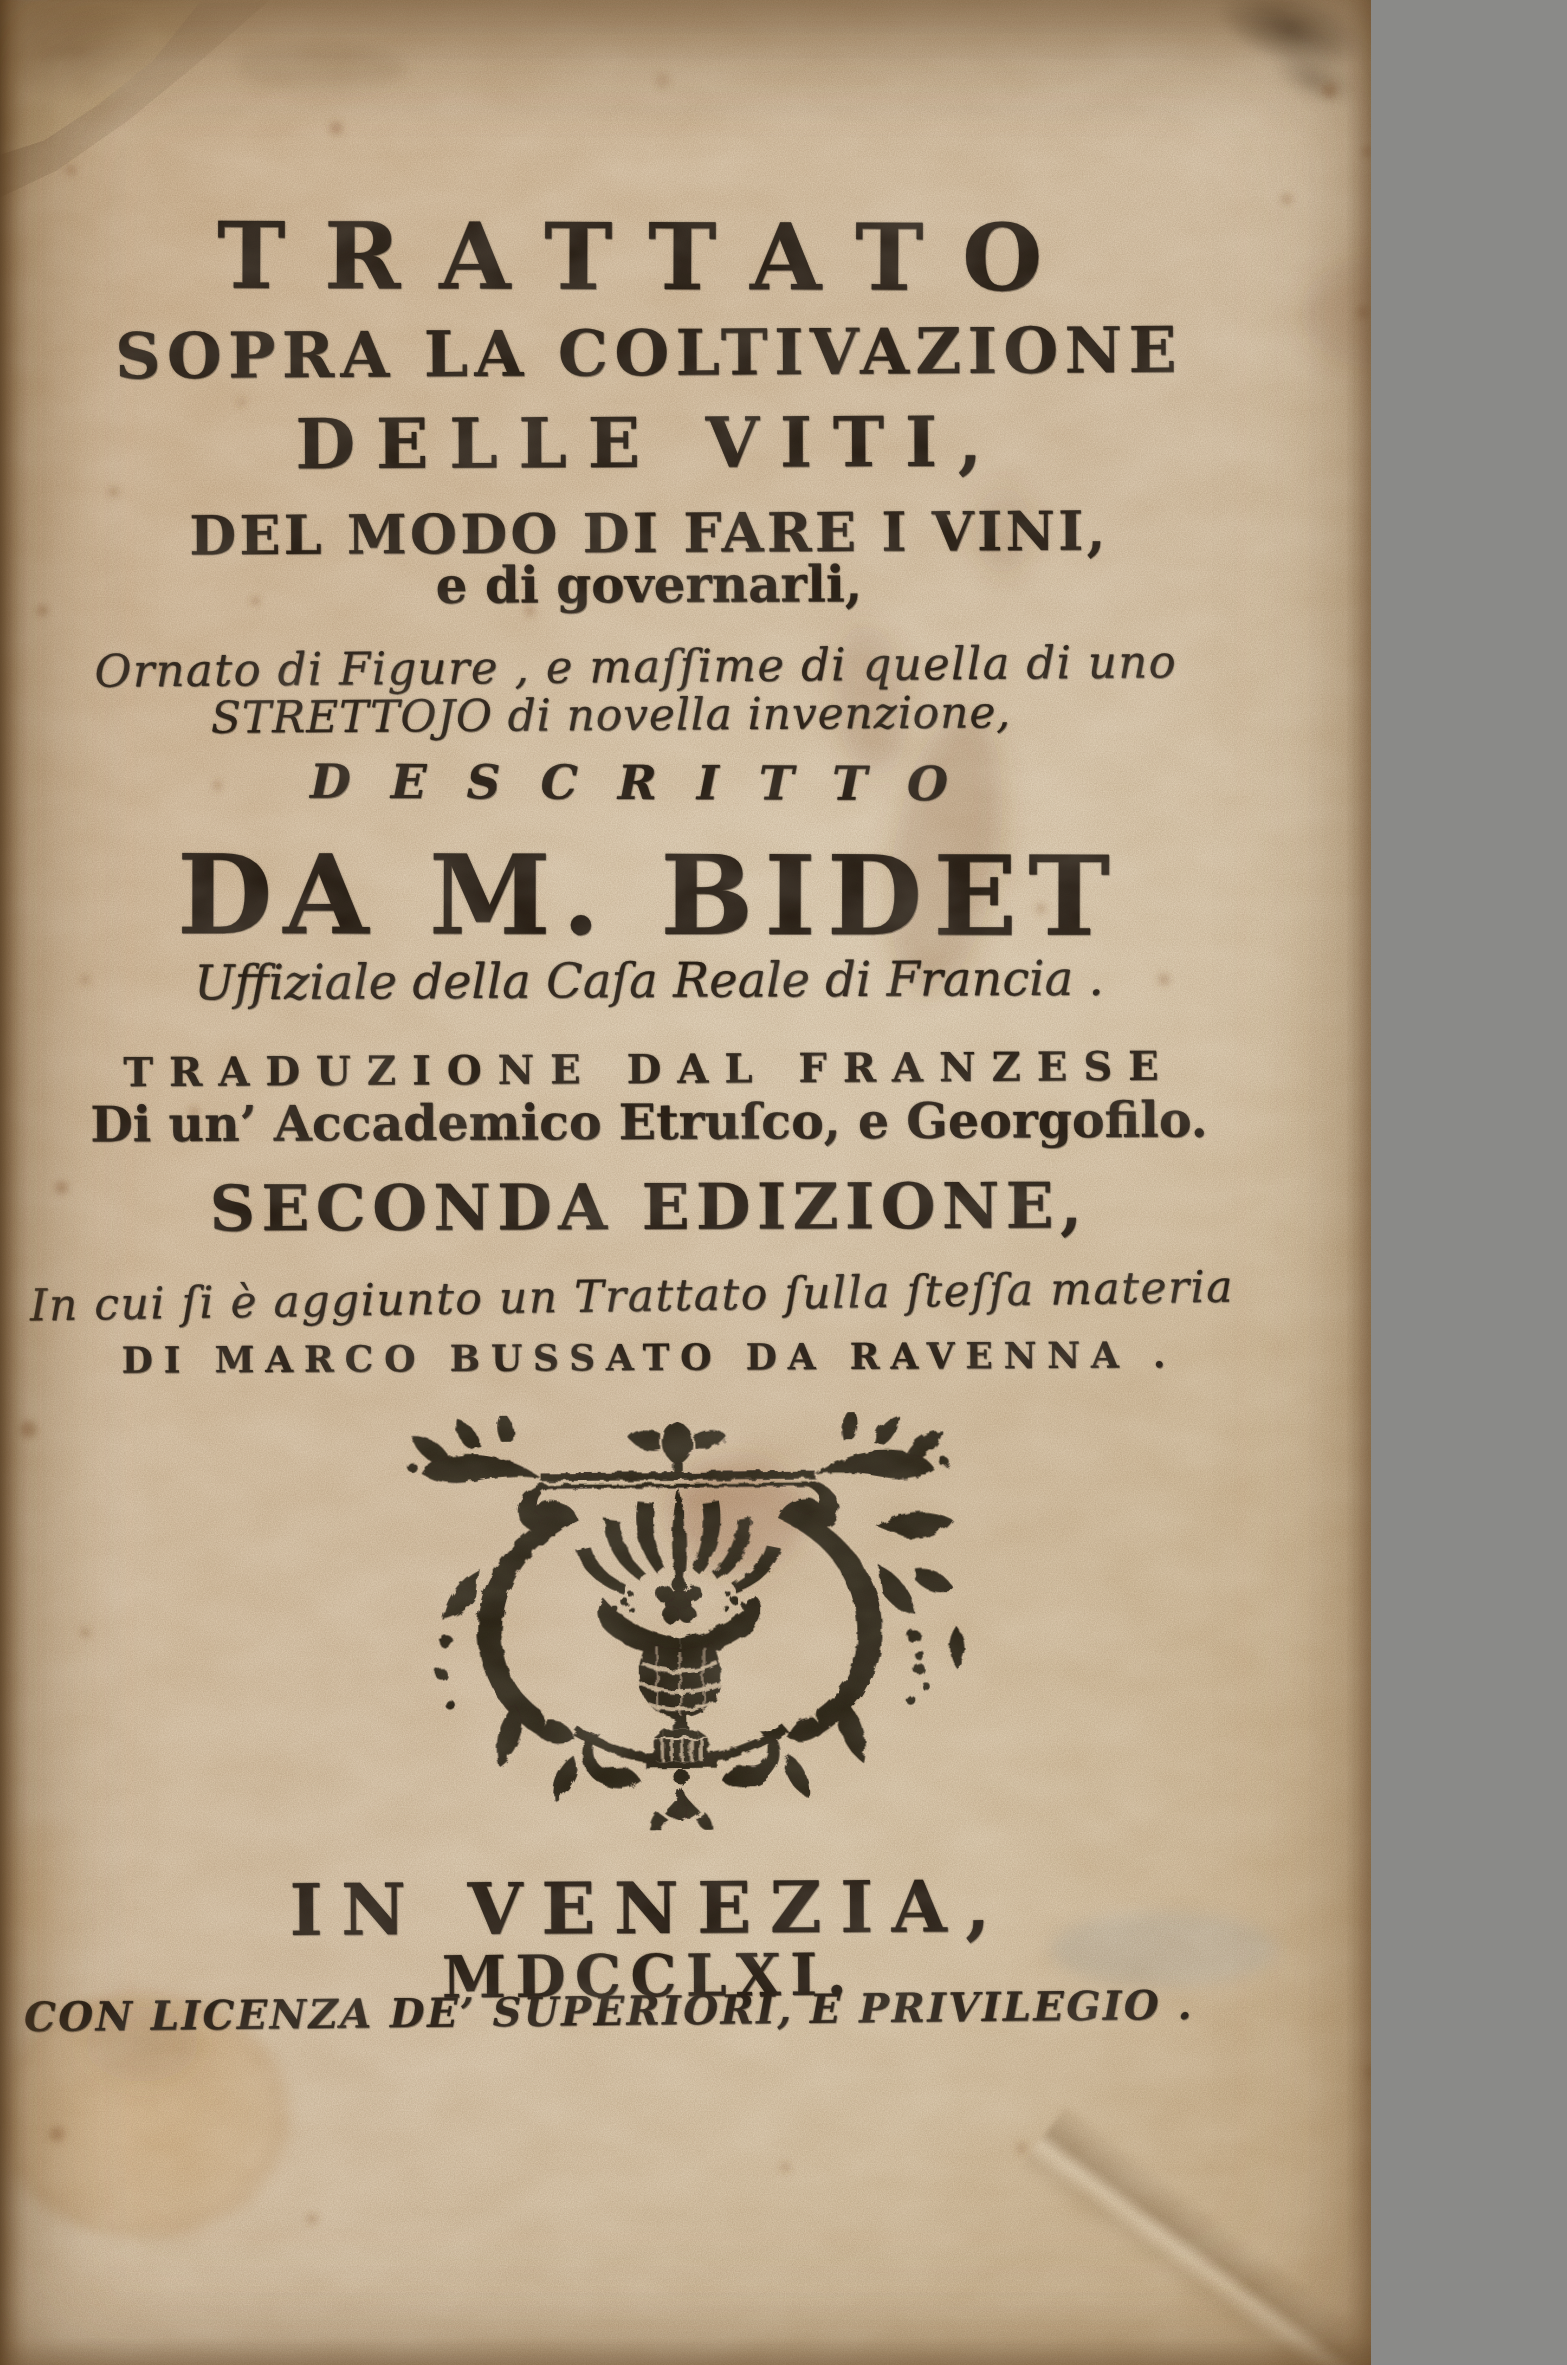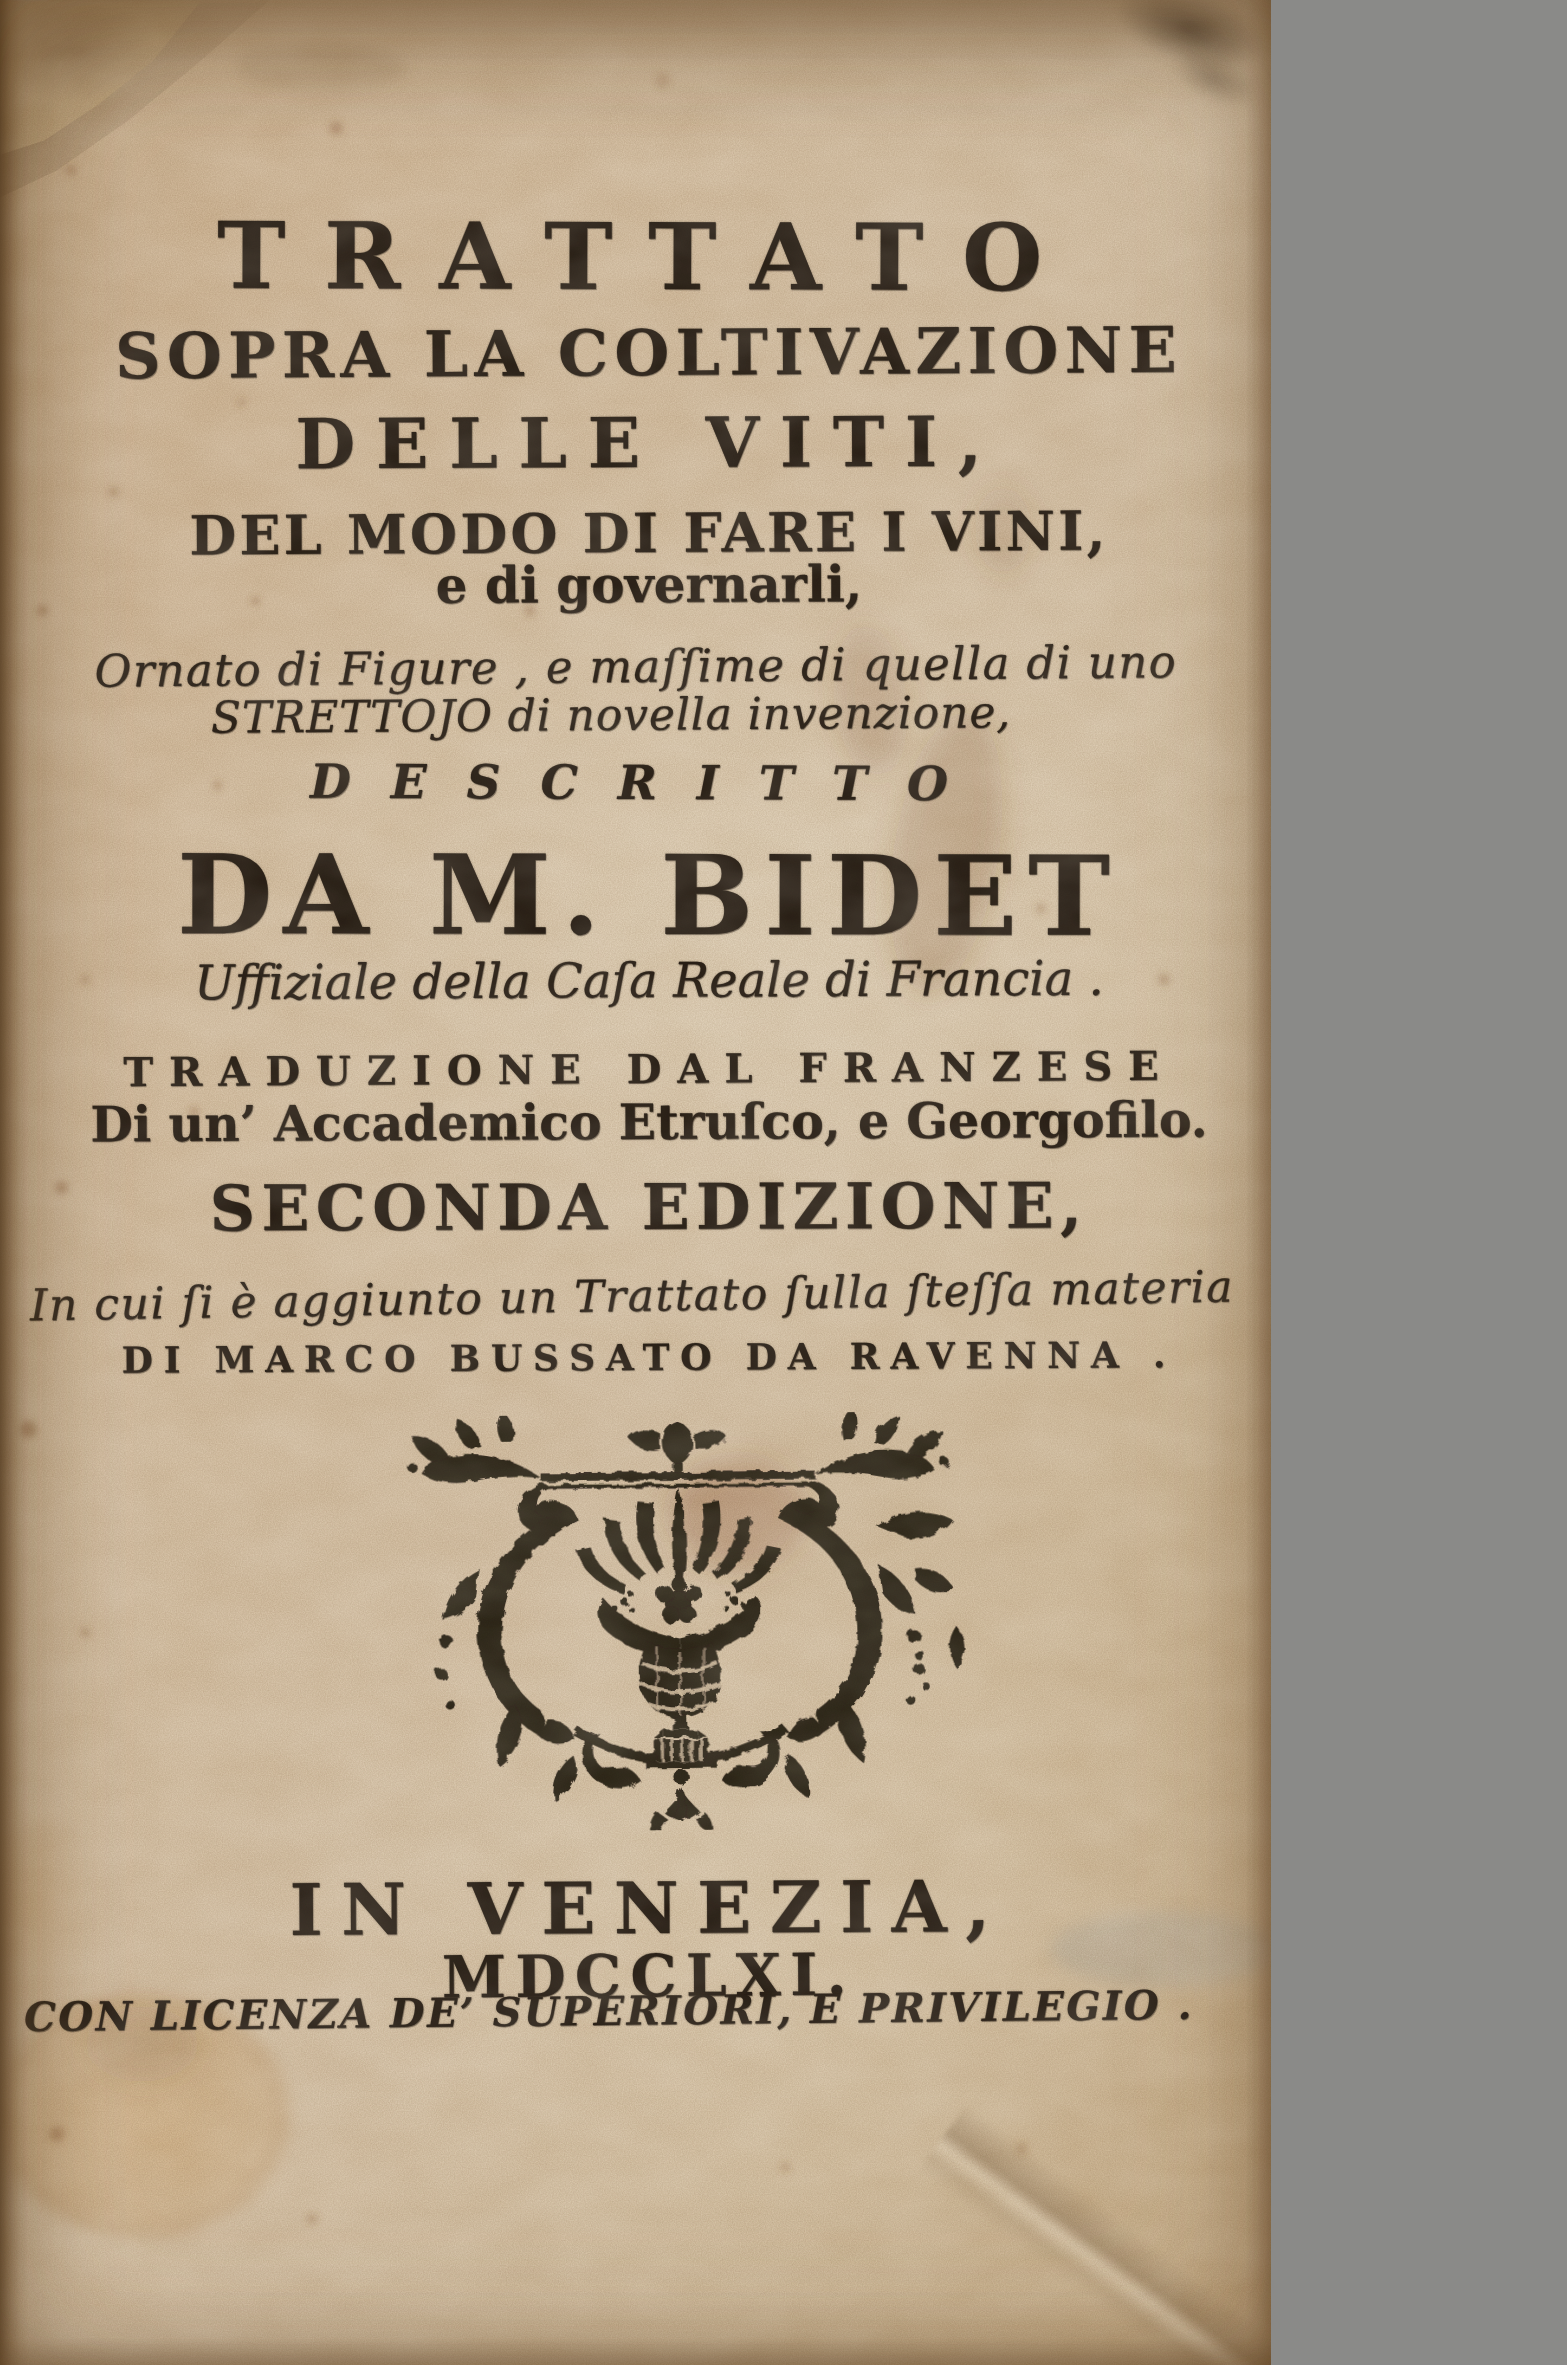--- a/index.html
+++ b/index.html
@@ -1,18 +1,18 @@
 <!DOCTYPE html>
 <html style="font-size:15px"><head>
 <meta charset="utf-8">
 <style>
   html,body{margin:0;padding:0;background:#8a8a88;}
   .page{
     position:relative;
-    width:1271px;height:2366px;
+    width:1371px;height:2366px;
     overflow:hidden;
     font-family:"DejaVu Serif", serif;
     background:
       radial-gradient(ellipse 1088px 804px at 62% 40%, rgba(228,213,188,.85) 0%, rgba(228,213,188,0) 62%),
       radial-gradient(ellipse 852px 662px at 58% 80%, rgba(226,210,184,.6) 0%, rgba(226,210,184,0) 60%),
       linear-gradient(115deg,#b3946e 0%,#c9ae8b 5%,#d3ba9a 13%,#d7c1a3 30%,#d8c4a8 55%,#d4bf9f 76%,#cbb28d 93%,#bfa37d 100%);
   }
   .vignette{position:absolute;inset:0;pointer-events:none;
     box-shadow:inset 32px 21px 85px rgba(92,62,31,.38), inset -24.6px -21px 76px rgba(104,74,42,.30), inset 0 0 170px rgba(121,91,56,.16);}
   .topband{position:absolute;left:0;top:0;width:100%;height:142px;pointer-events:none;

